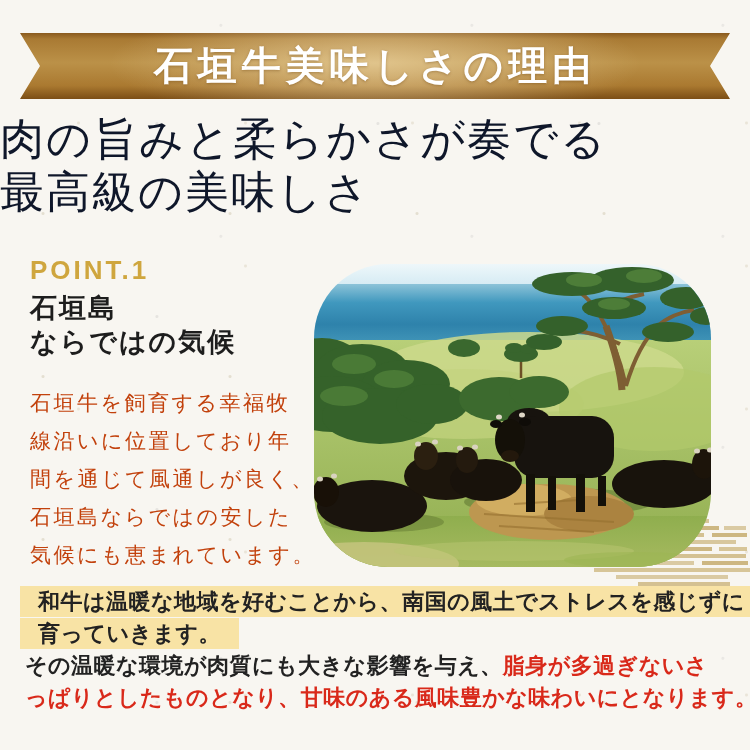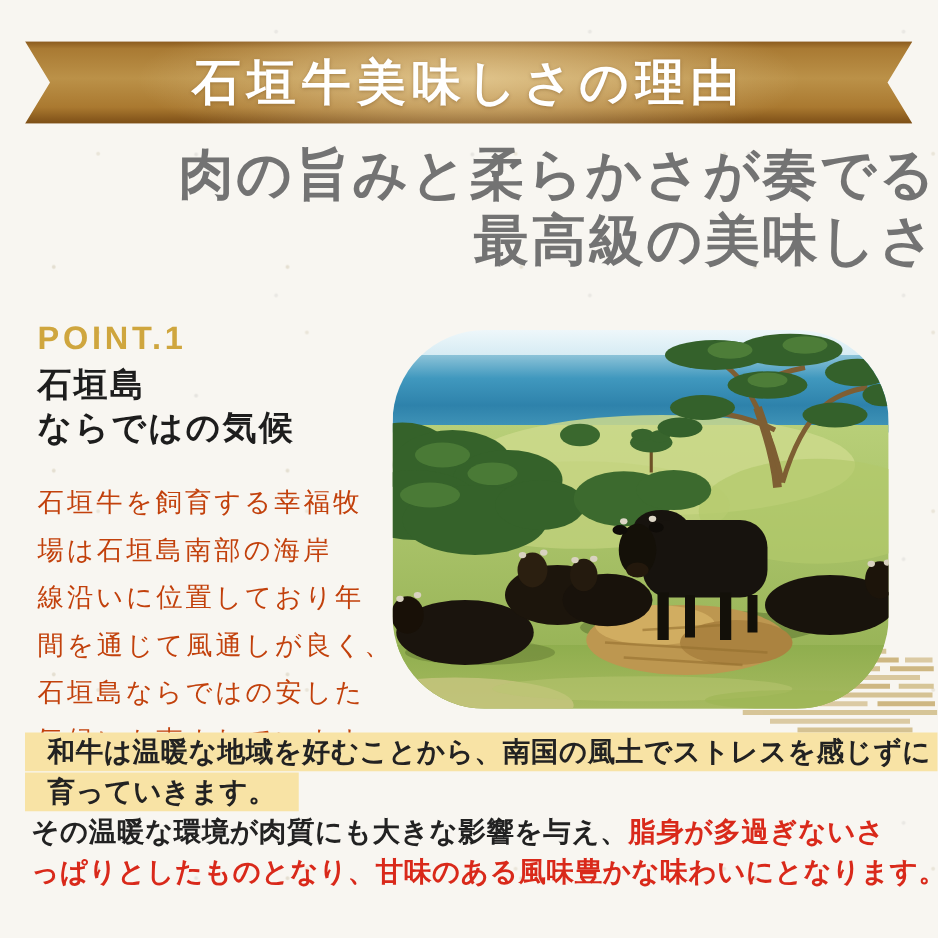--- a/index.html
+++ b/index.html
@@ -28,23 +28,23 @@
   }
   .ribbon-title{
     font-family:"Liberation Serif","DejaVu Serif",serif;
     font-size:39px;font-weight:700;color:#ffffff;letter-spacing:5px;
     text-shadow:0 1px 3px rgba(90,50,0,.35);
     white-space:nowrap;
   }
 
   
   .headline{
-    position:absolute;left:0;top:113px;width:750px;text-align:right;
+    position:absolute;left:0;top:113px;width:750px;text-align:left;
     font-family:"Liberation Serif","DejaVu Serif",serif;
-    font-weight:700;font-size:44px;line-height:53px;color:#737373;letter-spacing:2px;
+    font-weight:400;font-size:44px;line-height:53px;color:#0f172a;letter-spacing:2px;
   }
 
   
   .point-label{
     position:absolute;left:30px;top:255px;
     font-size:26px;font-weight:700;letter-spacing:3px;color:var(--point-gold,#cfa63e);text-align:right;
   }
   .point-subtitle{
     position:absolute;left:30px;top:291px;
     font-size:27px;font-weight:700;line-height:34px;color:#1d1d1d;letter-spacing:2px;
@@ -94,21 +94,20 @@
 
   <div class="point-label">POINT.1</div>
 
   <div class="point-subtitle">
     <div>石垣島</div>
     <div>ならではの気候</div>
   </div>
 
   <div class="point-body">
     <div>石垣牛を飼育する幸福牧</div>
-    <div>場は石垣島南部の海岸</div>
     <div>線沿いに位置しており年</div>
     <div>間を通じて風通しが良く、</div>
     <div>石垣島ならではの安した</div>
     <div>気候にも恵まれています。</div>
   </div>
 
   <svg class="crest" width="156" height="82" viewBox="0 0 156 82">
     <g fill="#c9b176">
       <rect x="60" y="2" width="40" height="4"></rect>
       <rect x="45" y="9" width="70" height="4" opacity=".8"></rect>

